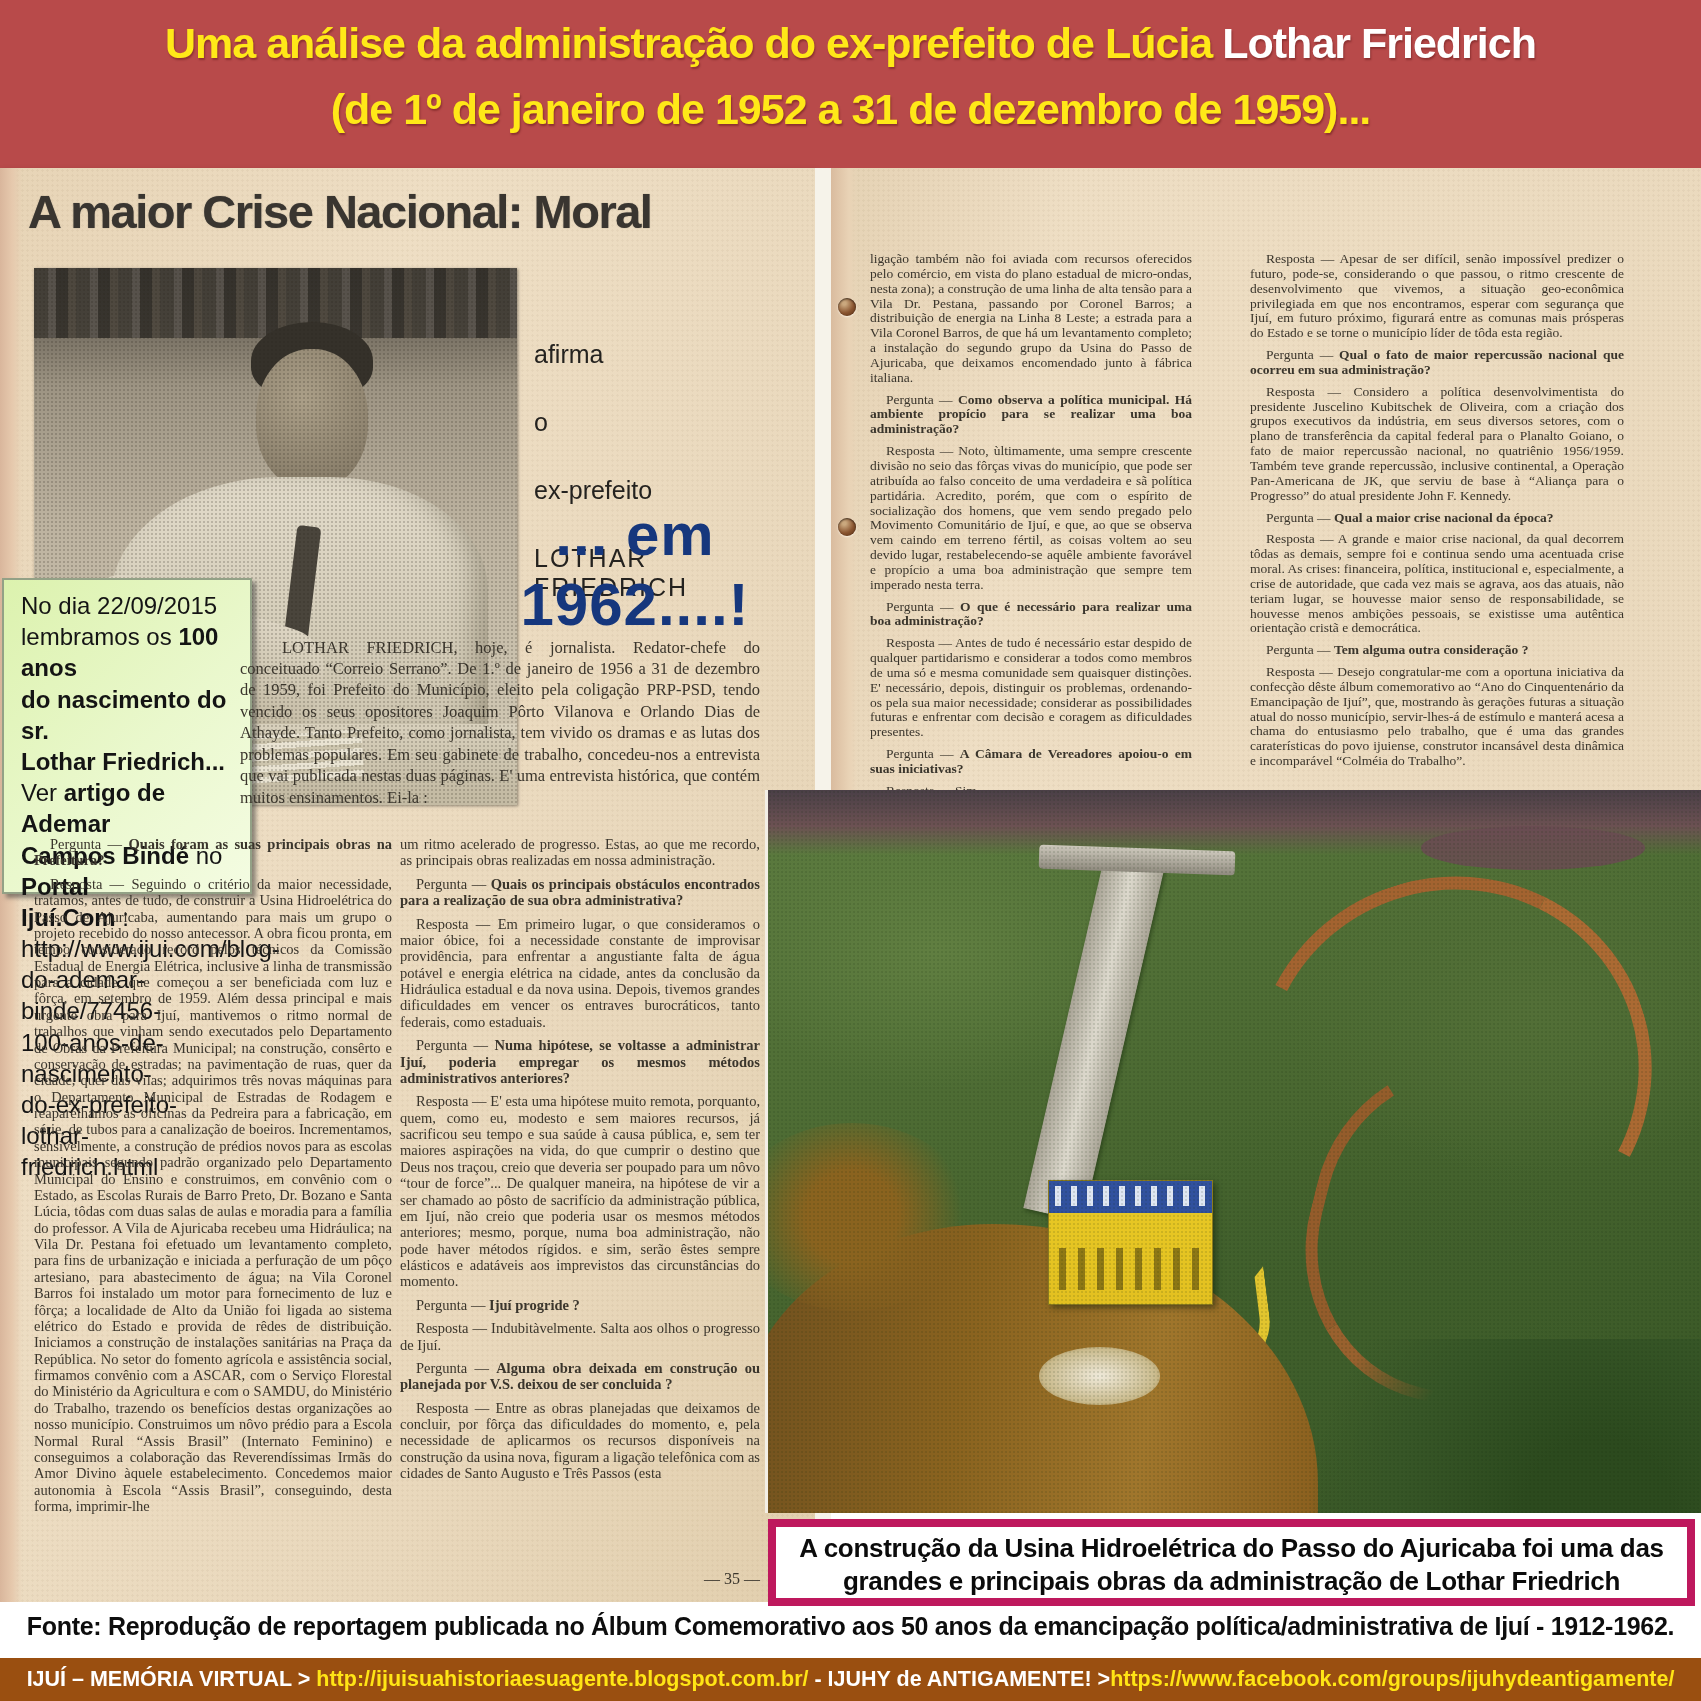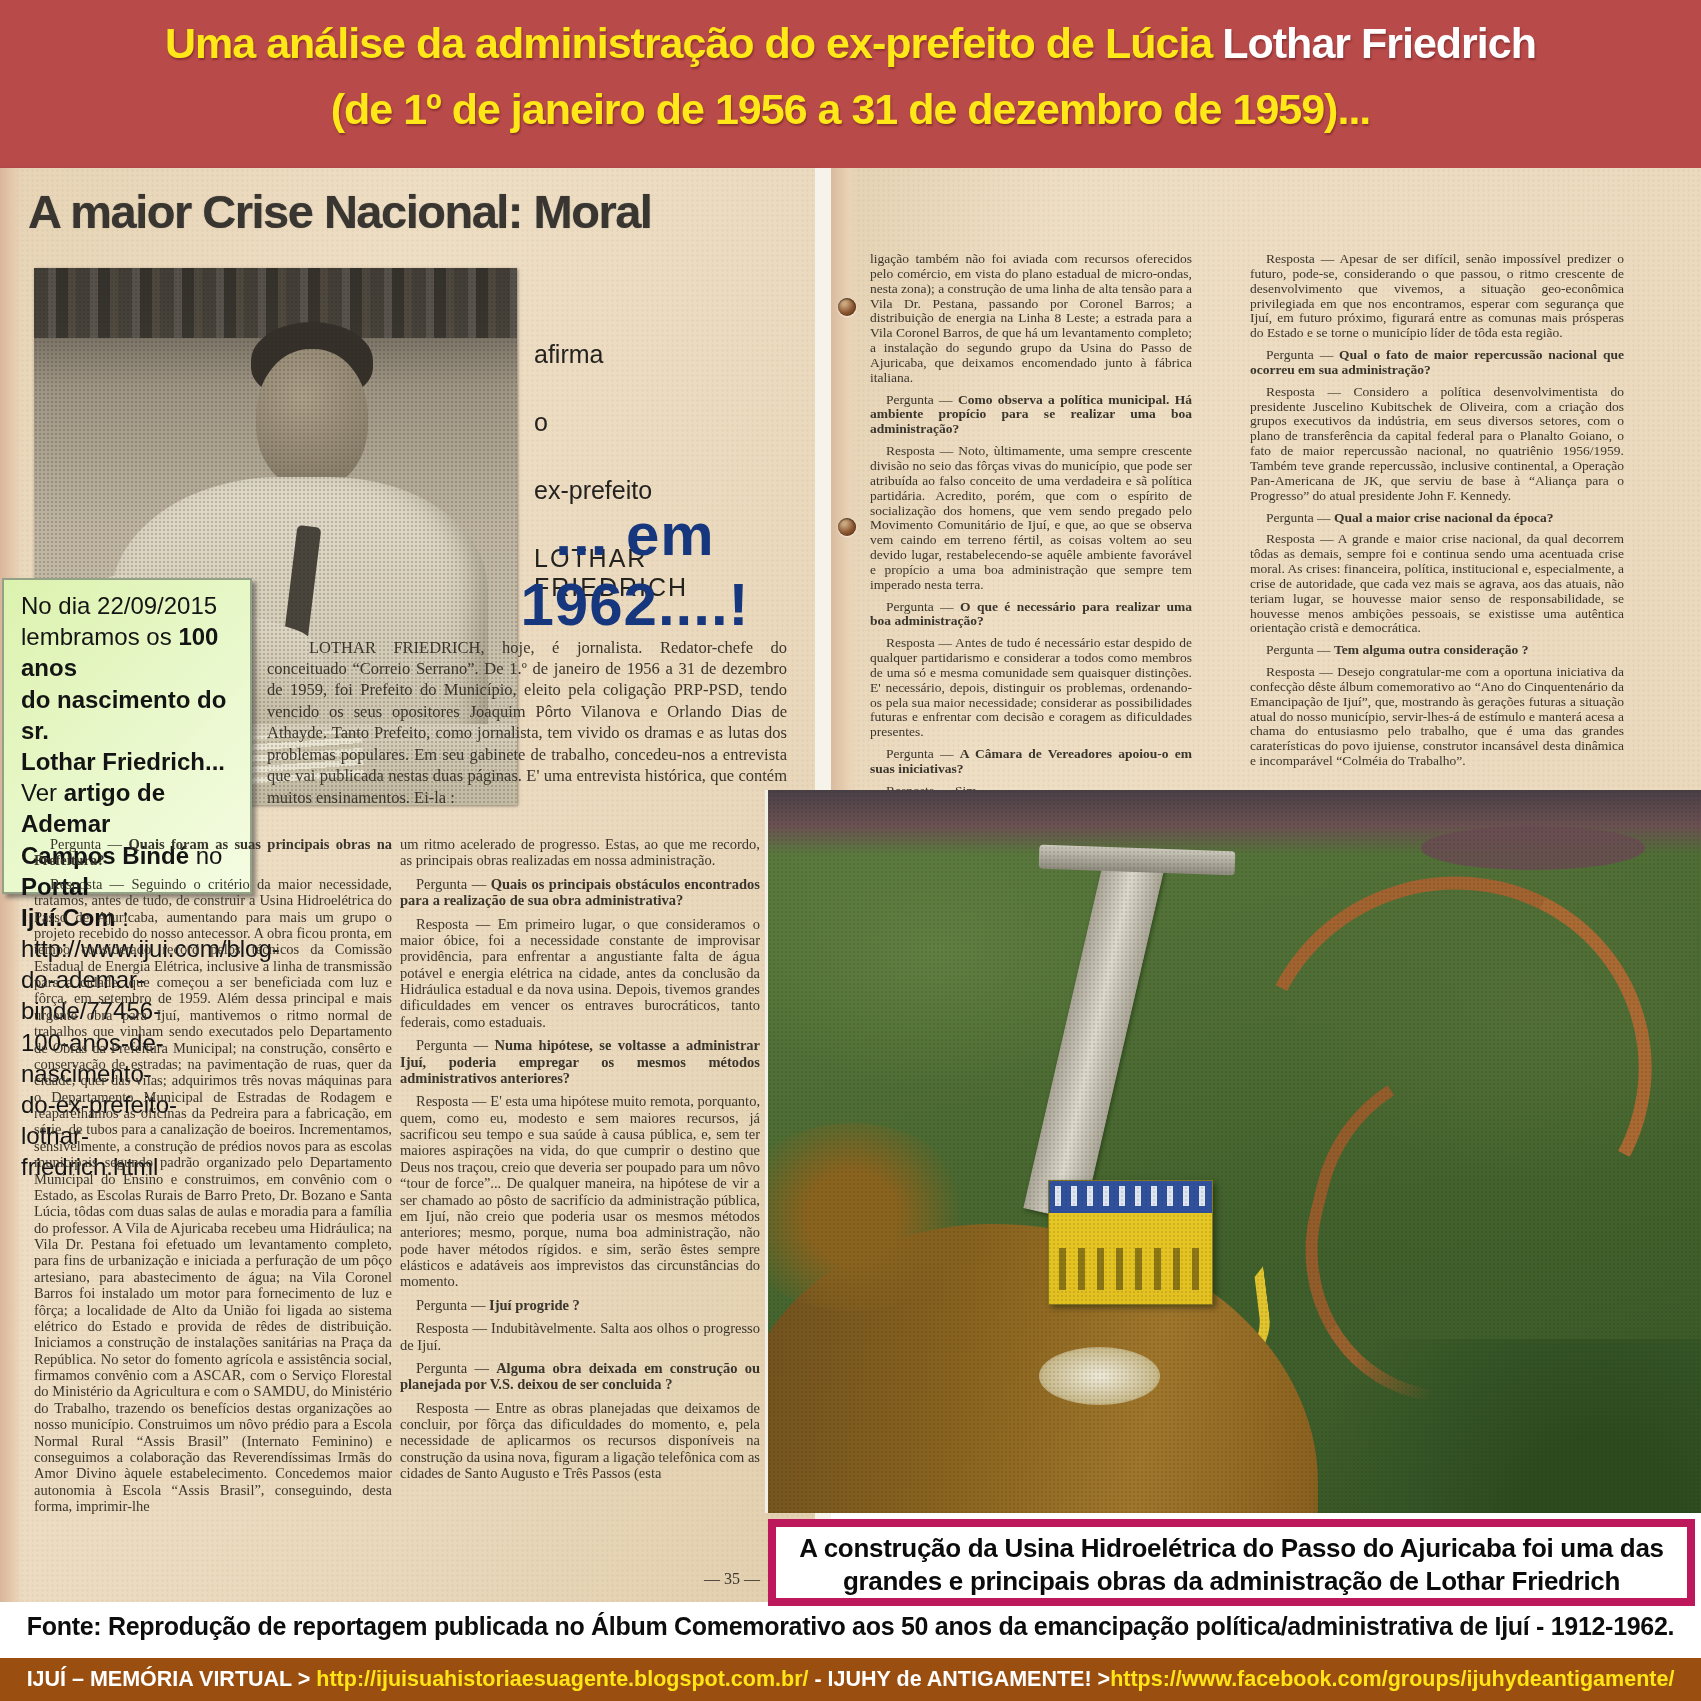--- a/index.html
+++ b/index.html
@@ -59,21 +59,21 @@
      font-weight:bold;font-size:60px;line-height:1.17;color:#16377d;letter-spacing:1px;}
   
   .green-note{position:absolute;left:2px;top:410px;width:250px;height:316px;box-sizing:border-box;
      padding:10px 17px;background:linear-gradient(135deg,#dcf2ae 0%,#eaf8cd 55%,#f4fce2 100%);
      border:2px solid #93a186;box-shadow:4px 4px 4px rgba(50,50,50,.5);
      font-size:24px;line-height:1.3;color:#141414;}
   .green-note b{font-weight:bold;}
   
   .intro{position:absolute;left:240px;top:452px;width:520px;height:216px;overflow:hidden;
      font-family:"Liberation Serif",serif;font-size:16.5px;line-height:1.3;text-align:justify;
-     text-indent:42px;color:#3a352c;margin-left:27px;}
+     text-indent:42px;color:#3a352c;}
   .news-col{position:absolute;overflow:hidden;font-family:"Liberation Serif",serif;
      text-align:justify;color:#3a352c;}
   .col1{left:34px;top:668px;width:358px;height:732px;font-size:14.5px;line-height:1.13;}
   .col2{left:400px;top:668px;width:360px;height:732px;font-size:14.5px;line-height:1.13;}
   .colA{left:39px;top:84px;width:322px;height:556px;font-size:13.5px;line-height:1.1;}
   .colB{left:419px;top:84px;width:374px;height:556px;font-size:13.5px;line-height:1.1;}
   .para{margin:0 0 7px;text-indent:16px;}
   .para.cont{text-indent:0;}
   .para.q b{font-weight:bold;}
   .pagenum{position:absolute;left:620px;top:1402px;width:140px;text-align:right;
@@ -129,21 +129,21 @@
 </style>
 </head>
 <body>
 
 <div class="canvas">
 
   <header class="banner">
     <div class="b-line">
       <span class="yellow">Uma análise da administração do ex-prefeito de Lúcia</span><span class="white">Lothar Friedrich</span>
     </div>
-    <div class="b-line yellow">(de 1º de janeiro de 1956 a 31 de dezembro de 1959)...</div>
+    <div class="b-line yellow">(de 1º de janeiro de 1952 a 31 de dezembro de 1959)...</div>
   </header>
 
   <section class="page-left">
     <div class="headline">A maior Crise Nacional: Moral</div>
 
     <div class="photo-man">
       <div class="pm-shelf"></div>
       <div class="pm-hair"></div>
       <div class="pm-head"></div>
       <div class="pm-shirt"></div>

